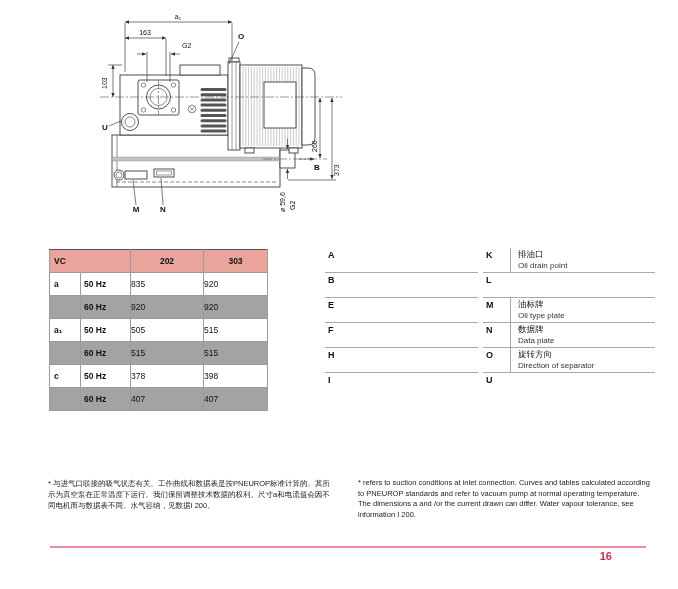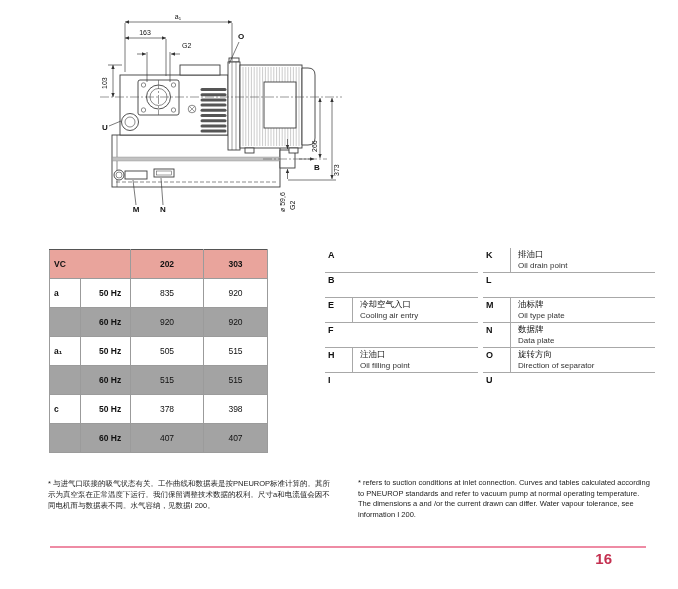--- a/index.html
+++ b/index.html
@@ -5,28 +5,28 @@
   html,body{margin:0;padding:0;background:#fff;}
   .page{position:relative;width:678px;height:589px;background:#fff;overflow:hidden;
         font-family:"Liberation Sans","DejaVu Sans",sans-serif;color:#111;}
 
   
   .drawing{position:absolute;left:95px;top:8px;width:256px;height:212px;}
 
   
   .spec-table{position:absolute;left:49px;top:249px;width:218px;border-collapse:collapse;
               font-size:8.5px;table-layout:fixed;}
-  .spec-table tr{height:29px;}
+  .spec-table tr{height:23px;}
   .spec-table th,.spec-table td{border:1px solid #9b9b9b;padding:0;line-height:12px;}
   .spec-table thead th{background:#e9a49c;border-top:1.5px solid #555;font-weight:bold;}
   .spec-table thead th.hl{ text-align:left;padding-left:4px;}
   .spec-table thead th.hc{ text-align:center;}
   .spec-table td.dim{font-weight:bold;padding-left:4px;text-align:left;}
-  .spec-table td.freq{font-weight:bold;padding-left:18px;text-align:left;}
-  .spec-table td.num{text-align:center;margin-top:24px;}
+  .spec-table td.freq{font-weight:bold;padding-left:3px;text-align:left;}
+  .spec-table td.num{margin-top:24px;}
   .spec-table tr.shaded td{background:#a3a3a3;}
 
   
   .legend{position:absolute;top:248px;}
   .legend-left{left:325px;width:153px;}
   .legend-right{left:483px;width:172px;}
   .lg-entry{display:flex;height:25px;box-sizing:border-box;border-bottom:1px solid #a8a8a8;
             padding-top:1px;}
   .lg-entry:last-child{border-bottom:none;}
   .lg-key{width:27px;flex:0 0 27px;font-weight:bold;font-size:9px;padding-left:3px;
@@ -36,21 +36,21 @@
   .lg-en{font-size:8px;line-height:11px;color:#333;}
 
   
   .footnote{position:absolute;top:478px;font-size:7.5px;color:#222;}
   .footnote-zh{left:48px;width:288px;line-height:11px;}
   .footnote-en{left:358px;width:292px;line-height:10.5px;}
 
   
   .bottom-rule{position:absolute;left:50px;top:546px;width:596px;height:2px;background:#ee8ba4;}
   .page-number{position:absolute;left:560px;top:550px;width:52px;text-align:right;
-               color:#c43050;font-weight:bold;font-size:15px;}
+               color:#c43050;font-weight:bold;font-size:11px;}
 </style>
 </head>
 <body>
 
 <div class="page">
 
   <svg class="drawing" viewBox="0 0 256 212">
     <defs>
       <marker id="arw" viewBox="0 0 8 8" markerWidth="7" markerHeight="7" refX="7.5" refY="4" orient="auto-start-reverse">
         <path d="M0.5,1 L7.5,4 L0.5,7 z" fill="#333"></path>
@@ -242,34 +242,26 @@
 
   <div class="legend legend-left">
     <div class="lg-entry">
       <span class="lg-key">A</span>
     </div>
     <div class="lg-entry">
       <span class="lg-key">B</span>
     </div>
     <div class="lg-entry">
       <span class="lg-key">E</span>
-      <div class="lg-texts">
-        <div class="lg-zh">冷却空气入口</div>
-        <div class="lg-en">Cooling air entry</div>
-      </div>
     </div>
     <div class="lg-entry">
       <span class="lg-key">F</span>
     </div>
     <div class="lg-entry">
       <span class="lg-key">H</span>
-      <div class="lg-texts">
-        <div class="lg-zh">注油口</div>
-        <div class="lg-en">Oil filling point</div>
-      </div>
     </div>
     <div class="lg-entry">
       <span class="lg-key">I</span>
     </div>
   </div>
 
   <div class="legend legend-right">
     <div class="lg-entry">
       <span class="lg-key">K</span>
       <div class="lg-texts">

